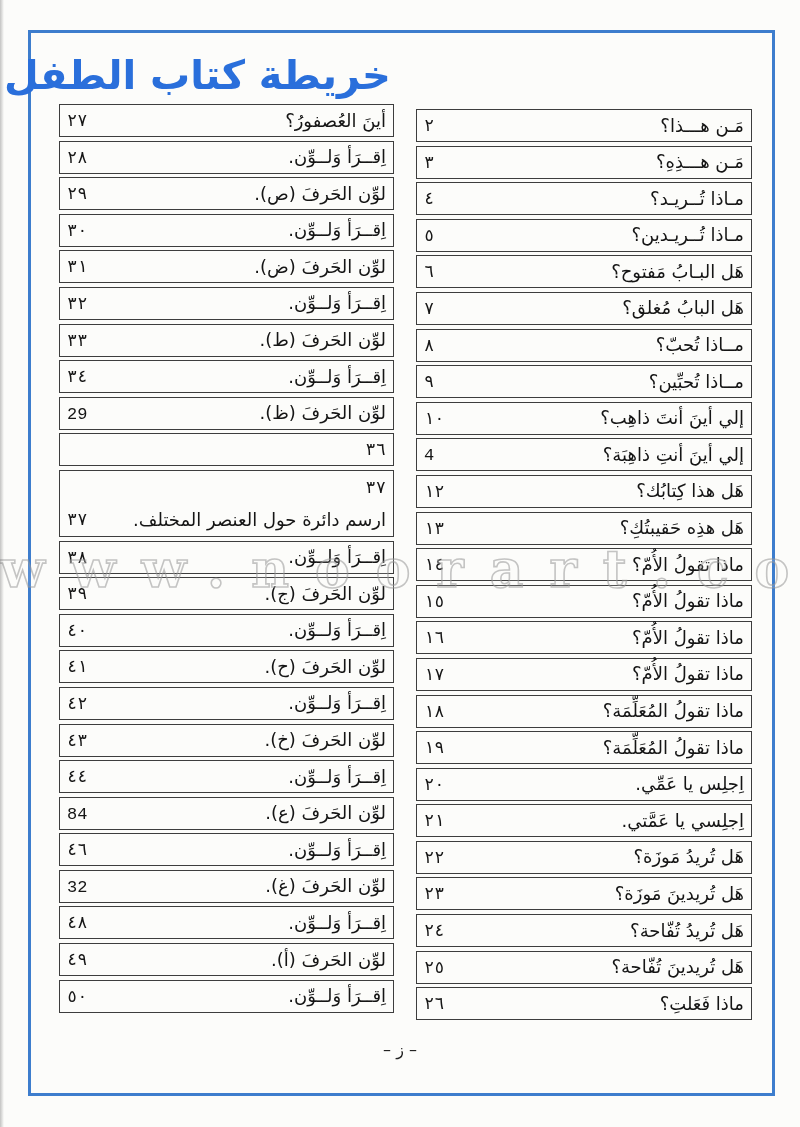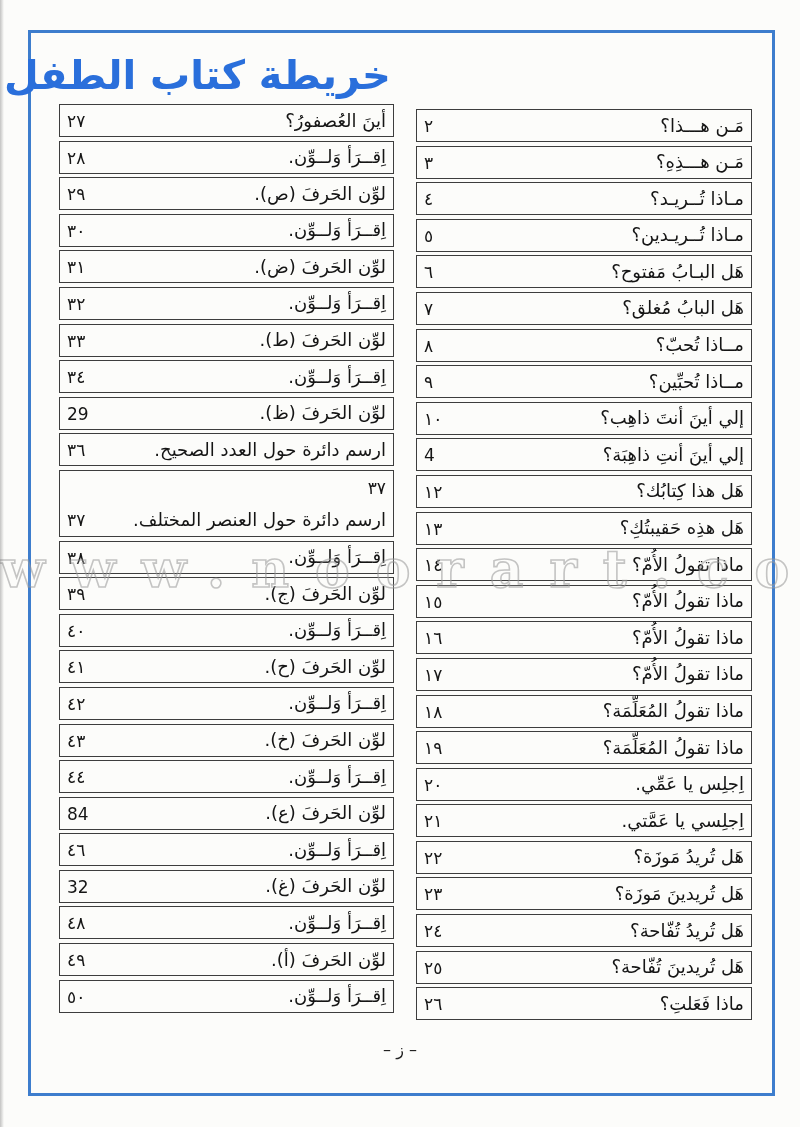--- a/index.html
+++ b/index.html
@@ -40,21 +40,21 @@
     border:1.5px solid var(--cell-border);
     padding:0 7px;background:transparent;
   }
   .cell.double{height:67px;}
   .cell .line{
     display:flex;justify-content:space-between;align-items:center;
     height:100%;
   }
   .cell.double .line{height:50%;}
   .row-text{font-size:18px;line-height:1;white-space:nowrap;text-align:center;}
-  .row-num{font-size:17px;line-height:1;padding-top:2px;}
+  .row-num{font-size:17px;line-height:1;padding-top:2px;font-family:Liberation Mono, monospace;}
   .watermark{
     position:absolute;top:538px;left:0;width:100%;
     text-align:center;white-space:nowrap;
     font-family:"DejaVu Serif", serif;font-weight:bold;
     font-size:52px;letter-spacing:26px;
     direction:ltr;
     color:rgba(255,255,255,.12);
     -webkit-text-stroke:1.6px rgba(150,150,150,.55);
     z-index:5;pointer-events:none;
   }
@@ -274,21 +274,20 @@
       </div>
     </div>
     <div class="cell">
       <div class="line">
         <span class="row-text">لوِّن الحَرفَ (ظ).</span>
         <span class="row-num">29</span>
       </div>
     </div>
     <div class="cell">
       <div class="line">
-        <span class="row-text">ارسم دائرة حول العدد الصحيح.</span>
         <span class="row-num">٣٦</span>
       </div>
     </div>
     <div class="cell double">
       <div class="line">
         <span class="row-num">٣٧</span>
       </div>
       <div class="line">
         <span class="row-text">ارسم دائرة حول العنصر المختلف.</span>
         <span class="row-num">٣٧</span>

